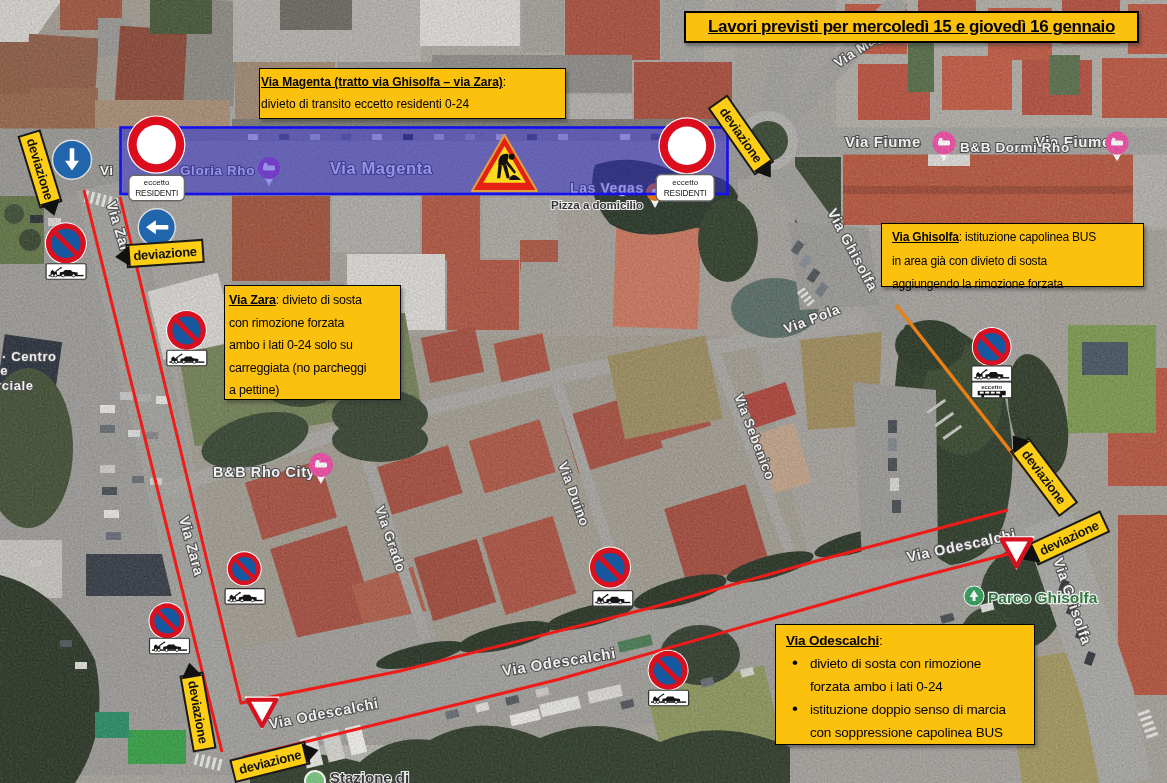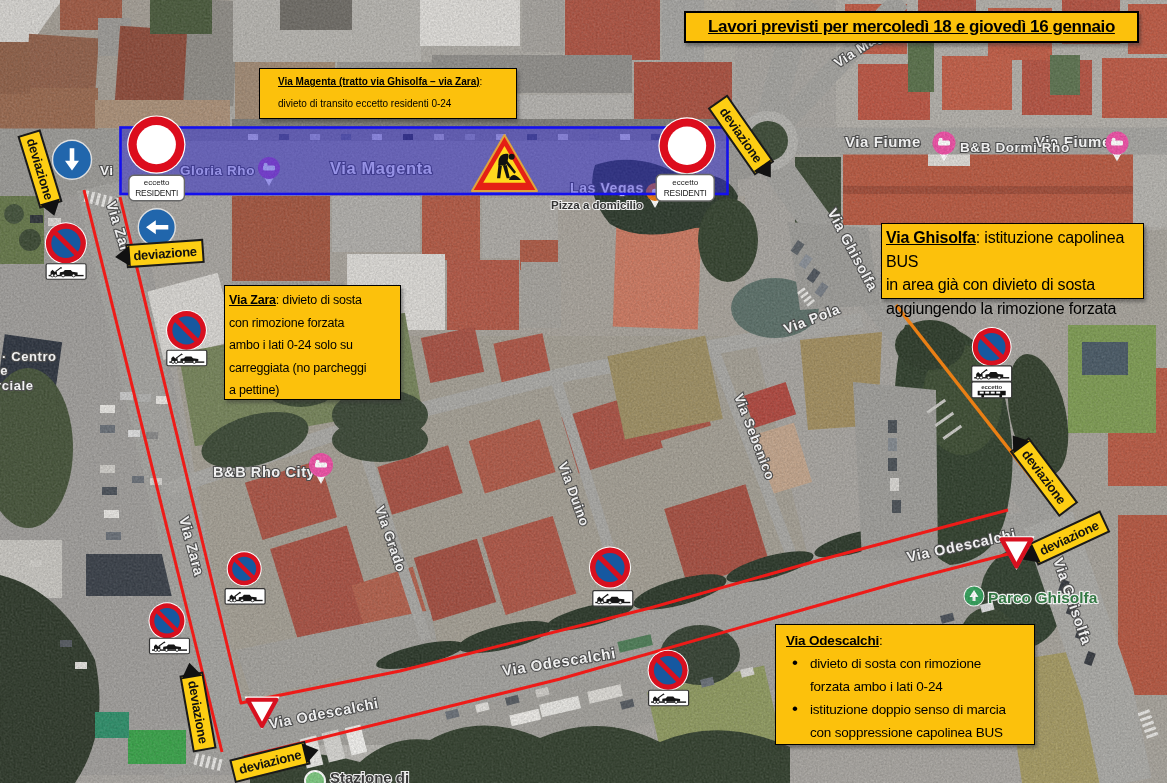--- a/index.html
+++ b/index.html
@@ -797,22 +797,22 @@
         <polygon points="-17.5,-15.4 17.5,-15.4 0,17.5" fill="#fff"></polygon>
         <polygon points="-14.35,-12.25 14.35,-12.25 0,14.0" fill="none" stroke="#d8101f" stroke-width="4.2" stroke-linejoin="round"></polygon>
       </g>
 
 <g transform="translate(1016.5,552)">
         <polygon points="-18,-15.84 18,-15.84 0,18.0" fill="#fff"></polygon>
         <polygon points="-14.76,-12.6 14.76,-12.6 0,14.4" fill="none" stroke="#d8101f" stroke-width="4.32" stroke-linejoin="round"></polygon>
       </g>
 </svg>
 
-<div class="box" style="left:684px;top:11px;width:455px;height:32px;border-width:2px;font-size:17px;font-weight:bold;text-align:center;line-height:27px;letter-spacing:-0.4px"><u>Lavori previsti per mercoledì 18 e giovedì 16 gennaio</u></div>
-
-<div class="box" style="left:259px;top:68px;width:258px;height:51px;border-width:1.5px;padding:2px 18px;font-size:10px;line-height:22px"><b><u>Via Magenta (tratto via Ghisolfa – via Zara)</u></b>:<br>divieto di transito eccetto residenti 0-24</div>
+<div class="box" style="left:684px;top:11px;width:455px;height:32px;border-width:2px;font-size:17px;font-weight:bold;text-align:center;line-height:27px;letter-spacing:-0.4px"><u>Lavori previsti per mercoledì 15 e giovedì 16 gennaio</u></div>
+
+<div class="box" style="left:259px;top:68px;width:307px;height:51px;border-width:1.5px;padding:2px 1px;font-size:12px;line-height:22px"><b><u>Via Magenta (tratto via Ghisolfa – via Zara)</u></b>:<br>divieto di transito eccetto residenti 0-24</div>
 
 <div class="box" style="left:224px;top:285px;width:177px;height:115px;padding:3px 4px;font-size:12.5px;line-height:22.6px;letter-spacing:-0.2px"><b><u>Via Zara</u></b>: divieto di sosta<br>con rimozione forzata<br>ambo i lati 0-24 solo su<br>carreggiata (no parcheggi<br>a pettine)</div>
 
-<div class="box" style="left:881px;top:223px;width:263px;height:76px;padding:2px 4px;font-size:16px;line-height:23.5px;letter-spacing:-0.2px"><b><u>Via Ghisolfa</u></b>: istituzione capolinea BUS<br>in area già con divieto di sosta<br>aggiungendo la rimozione forzata</div>
+<div class="box" style="left:881px;top:223px;width:263px;height:64px;padding:2px 10px;font-size:12px;line-height:23.5px;letter-spacing:-0.2px"><b><u>Via Ghisolfa</u></b>: istituzione capolinea BUS<br>in area già con divieto di sosta<br>aggiungendo la rimozione forzata</div>
 
 <div class="box" style="left:775px;top:624px;width:260px;height:121px;padding:4px 10px;font-size:13.5px;line-height:23px;letter-spacing:-0.2px"><b><u>Via Odescalchi</u></b>:<div style="position:relative;padding-left:24px"><span style="position:absolute;left:6px;font-size:17px;line-height:22px">•</span>divieto di sosta con rimozione<br>forzata ambo i lati 0-24</div><div style="position:relative;padding-left:24px"><span style="position:absolute;left:6px;font-size:17px;line-height:22px">•</span>istituzione doppio senso di marcia<br>con soppressione capolinea BUS</div></div>
 </div>
 
 </body></html>

